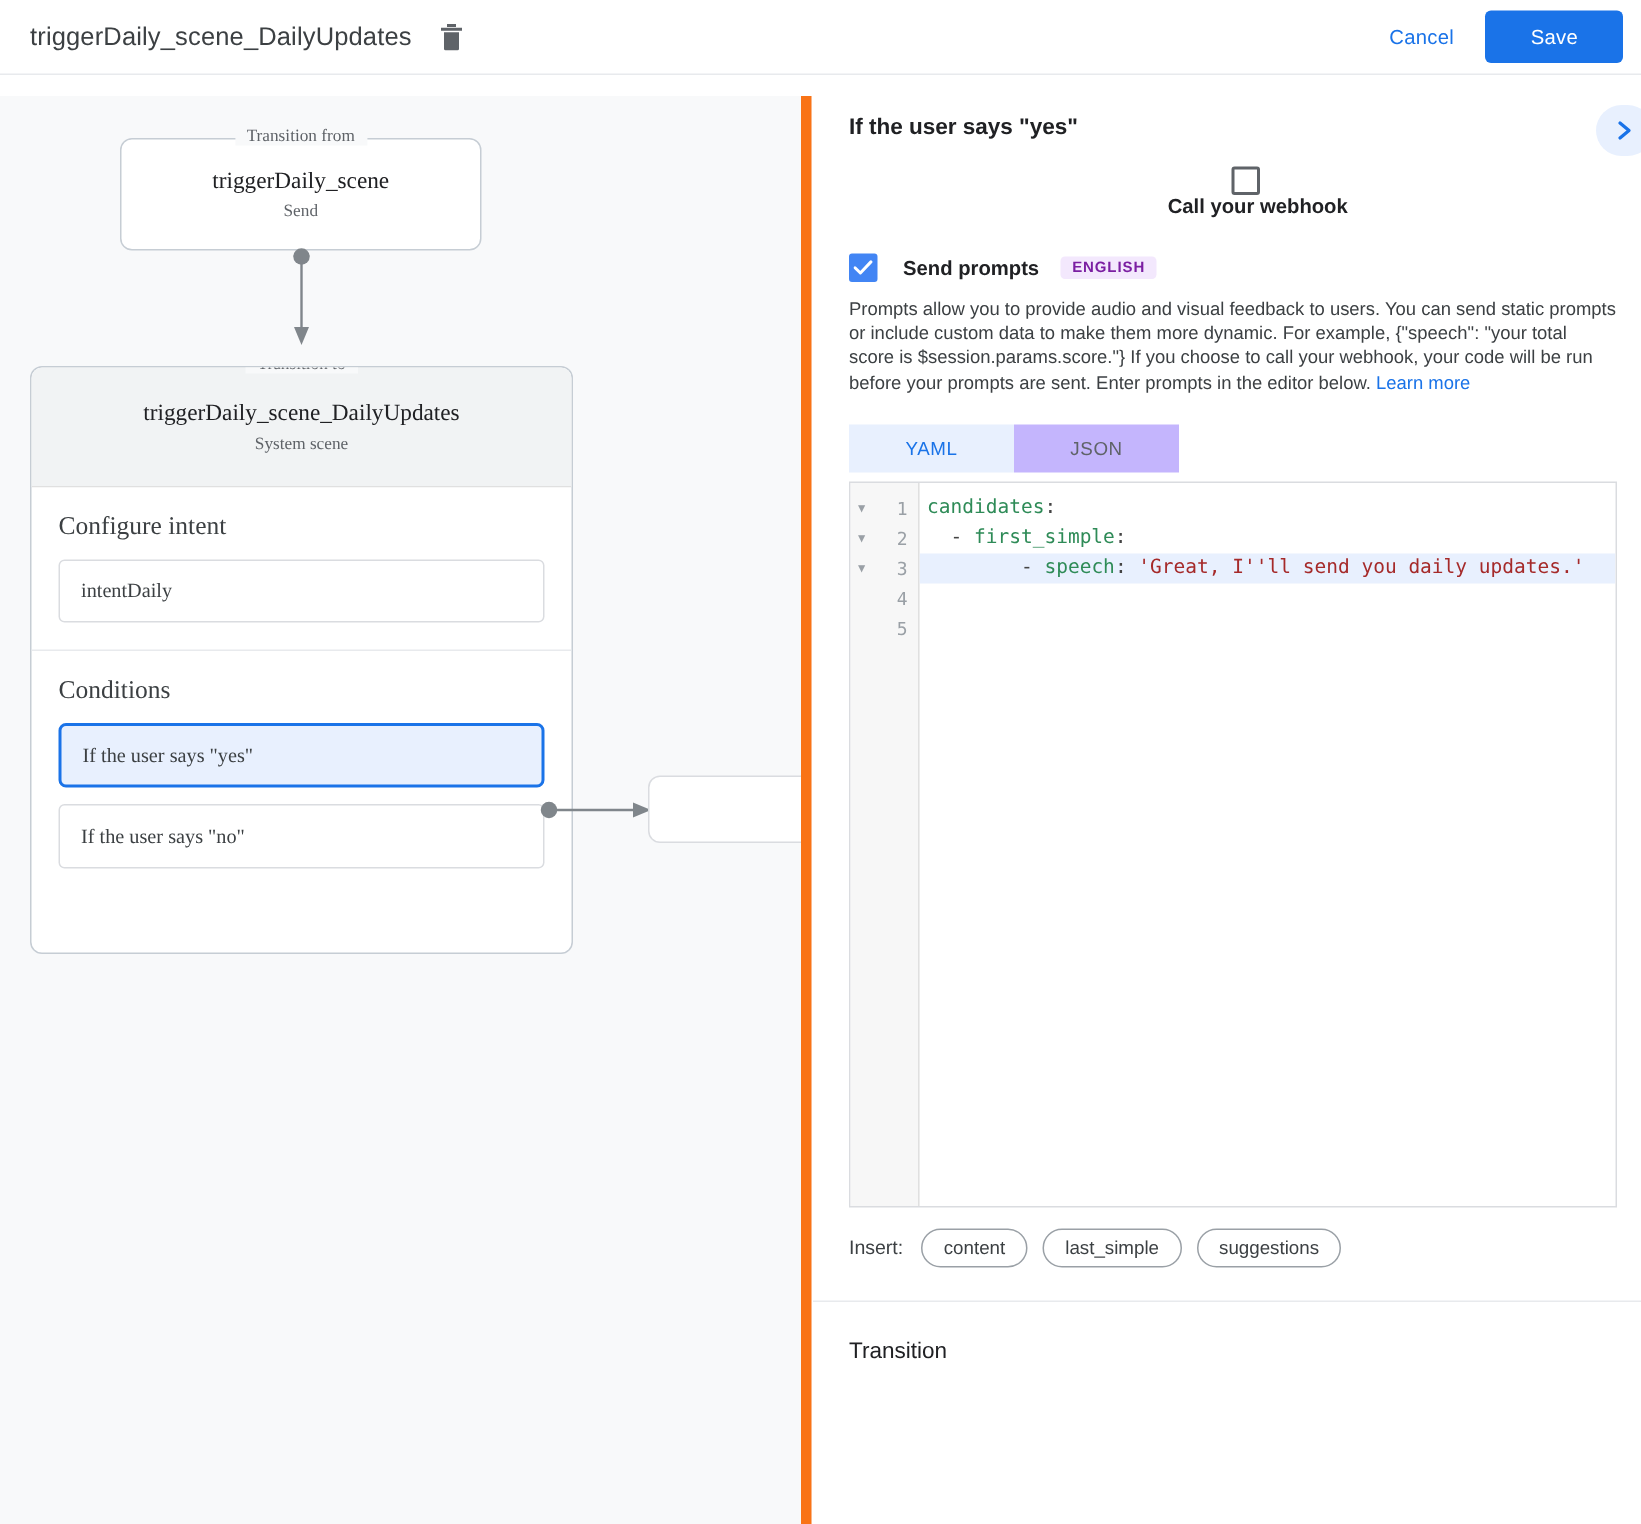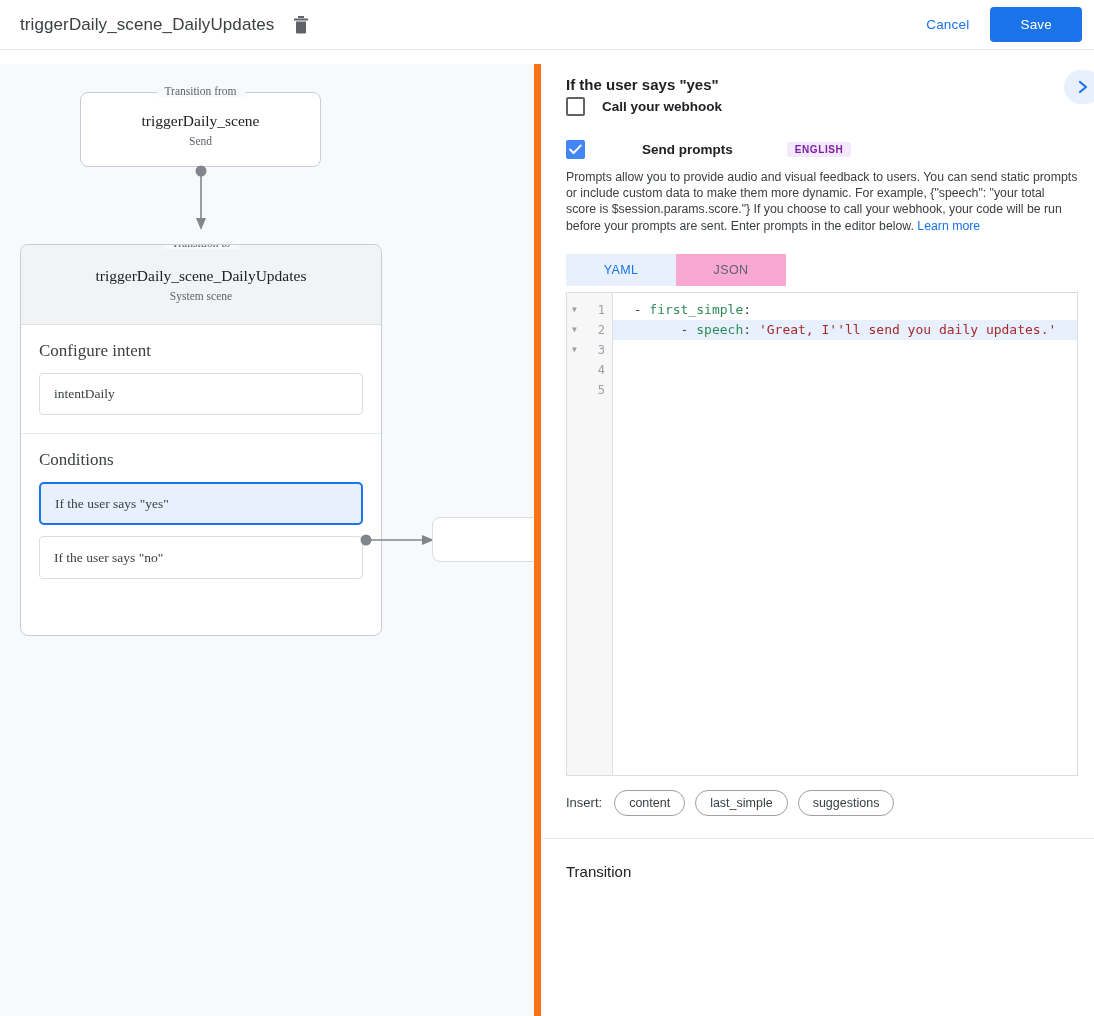--- a/index.html
+++ b/index.html
@@ -126,22 +126,22 @@
   }
   #panel-title { font-size: 15px; font-weight: 700; color: #202124; }
   #panel-next-btn {
     position: absolute; right: -8px; top: 20px;
     width: 38px; height: 34px; border-radius: 17px;
     background: #e8f0fe; display: flex; align-items: center; justify-content: center;
     cursor: pointer;
   }
 
   .checkbox-row { display: flex; align-items: center; padding-left: 24px; }
-  #webhook-row { margin-top: 4px; }
-  #prompts-row { margin-top: 24px; gap: 40px; }
+  #webhook-row { margin-top: 18px; flex-direction: column; }
+  #prompts-row { margin-top: 24px; }
   .cb {
     width: 19px; height: 19px; border: 2px solid #5f6368; border-radius: 2px;
     background: #fff; cursor: pointer; flex: 0 0 auto;
   }
   .cb.checked {
     background: #4285f4; border-color: #4285f4;
     display: flex; align-items: center; justify-content: center;
   }
   .cb-label { margin-left: 17px; font-size: 13.5px; font-weight: 700; color: #202124; }
   #lang-badge {
@@ -153,21 +153,21 @@
   #prompt-desc {
     margin: 10px 24px 0 24px; width: 512px;
     font-size: 12.3px; line-height: 16.2px; color: #3c4043;
   }
   #learn-more { color: #1a73e8; text-decoration: none; cursor: pointer; }
 
   #tabs { display: flex; margin: 20px 0 0 24px; }
   .tab {
     width: 110px; height: 32px; display: flex; align-items: center; justify-content: center;
     font-size: 12.5px; font-weight: 500; letter-spacing: .4px; cursor: pointer;
-    color: #5f6368; background: #f9a8d4;
+    color: #5f6368; background: #c4b5fd;
   }
   .tab.active { background: #e8f0fe; color: #1a73e8; }
 
   #editor {
     margin: 6px 0 0 24px; width: 512px; height: 484px;
     border: 1px solid #dadce0; background: #fff;
     display: flex; overflow: hidden; position: relative;
     font-family: "DejaVu Sans Mono", monospace;
   }
   #gutter {
@@ -328,20 +328,21 @@
           <span>3</span>
         </div>
         <div class="gutter-line">
           <span>4</span>
         </div>
         <div class="gutter-line">
           <span>5</span>
         </div>
       </div>
     <div id="code-area">
+        <div class="code-line"><span class="k">candidates</span><span class="p">:</span></div>
         <div class="code-line"><span class="p">  - </span><span class="k">first_simple</span><span class="p">:</span></div>
         <div class="code-line hl"><span class="p">        - </span><span class="k">speech</span><span class="p">: </span><span class="s">'Great, I''ll send you daily updates.'</span></div>
         <div class="code-line"><span class="p"></span></div>
       </div>
   </div>
 
   <div id="insert-row">
     <span id="insert-label">Insert:</span>
     <button class="chip">content</button>
     <button class="chip">last_simple</button>

